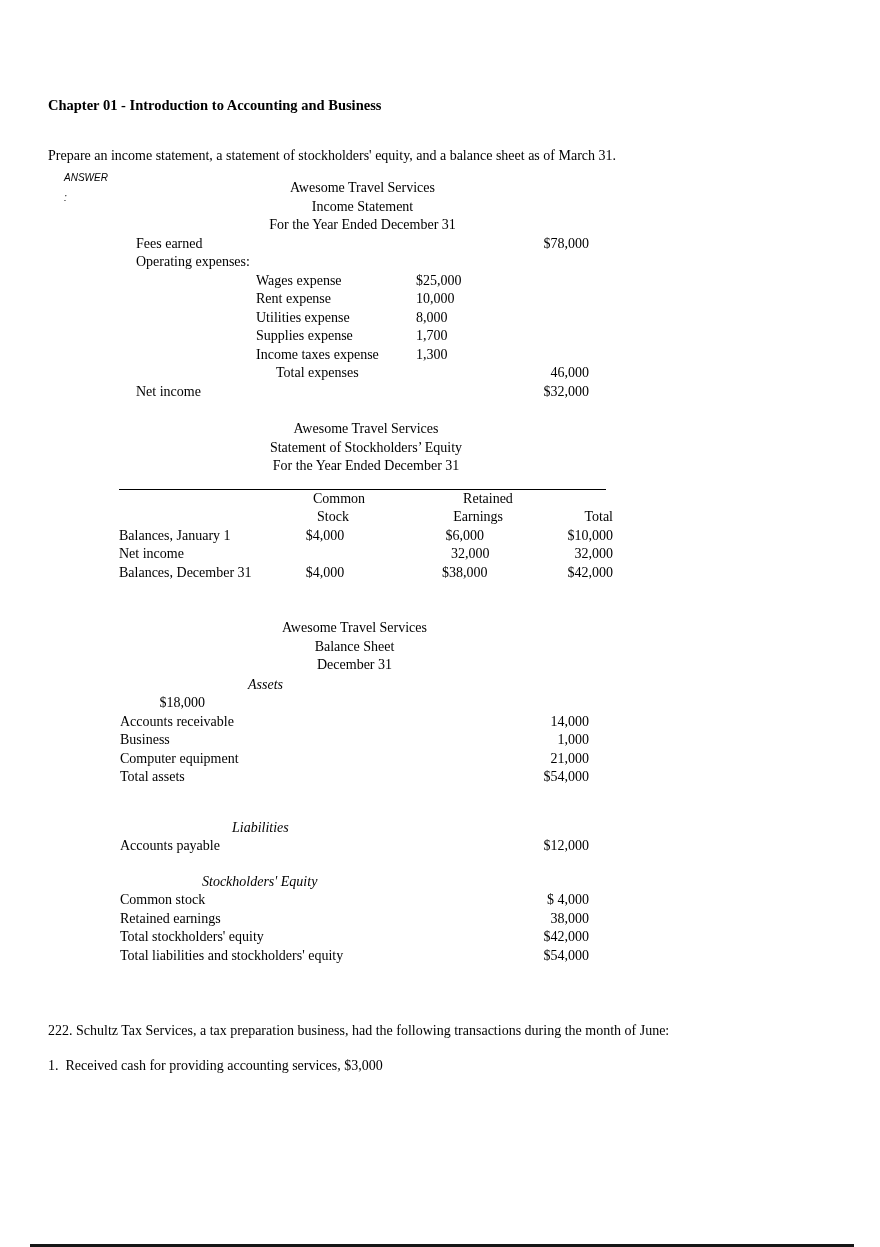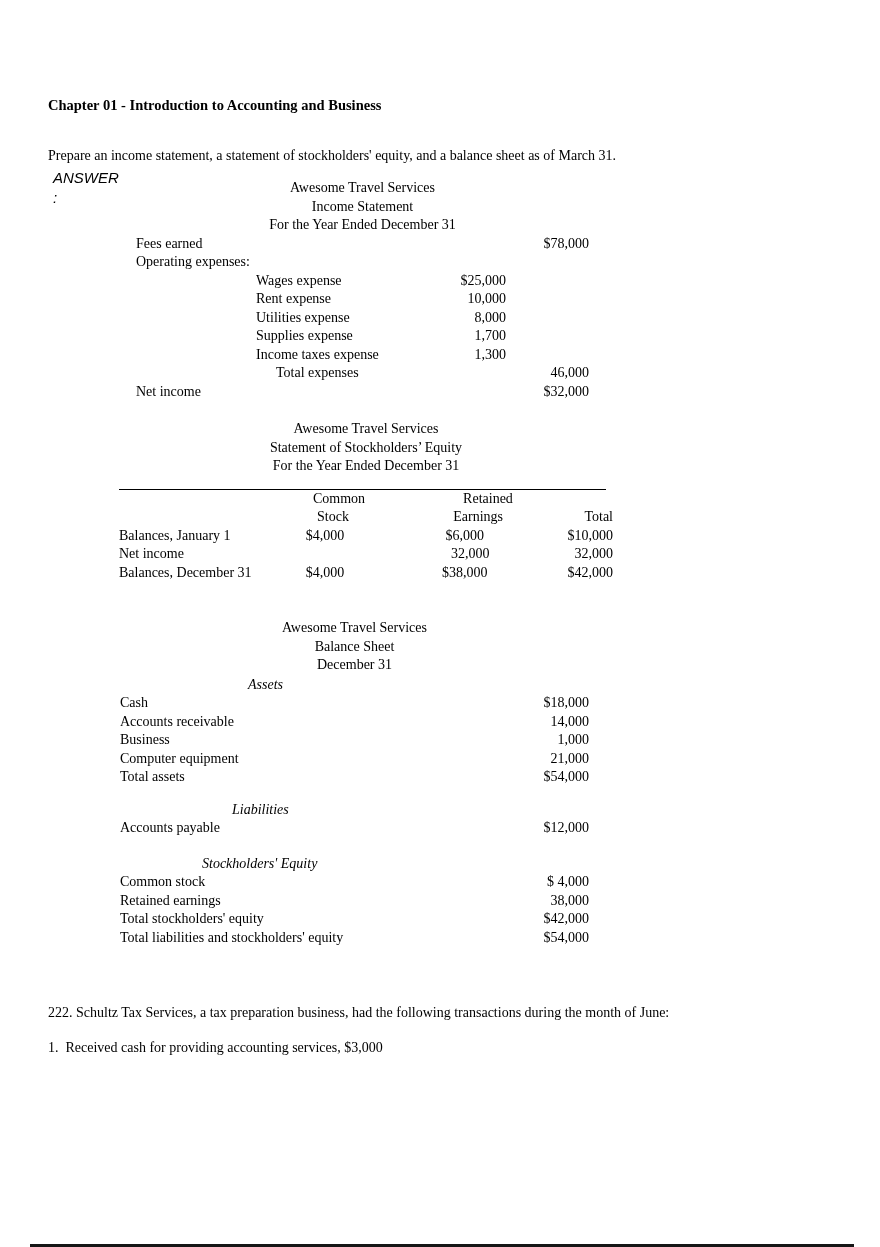--- a/index.html
+++ b/index.html
@@ -14,52 +14,52 @@
     position: relative;
   }
   .page { padding: 97px 52px 0 48px; }
 
   .chapter-heading { font-size: 14.5px; font-weight: bold; line-height: 17px; }
 
   .instruction { margin-top: 33px; line-height: 18px; }
 
   .answer-section { position: relative; margin-top: 1px; }
   .answer-label {
-    position: absolute; left: 5px; top: 2px;
+    position: absolute; left: 16px; top: 2px;
     font-family: "Liberation Sans", sans-serif;
-    font-style: italic; font-size: 15px; line-height: 20px;
+    font-style: italic; font-size: 10px; line-height: 20px;
   }
 
   .stmt-title { text-align: center; line-height: 18.5px; }
 
   
   .income-statement { margin-left: 88px; width: 453px; padding-top: 13px; }
   .row { display: flex; line-height: 18.5px; }
   .row .lbl { flex: 1; }
   .row .val { width: 85px; text-align: right; white-space: pre; }
   .row.exp .lbl { padding-left: 120px; }
-  .row.exp .val-inner { width: 90px; text-align: right; }
+  .row.exp .val-inner { width: 90px; text-align: left; }
   .row.exp .sp { width: 83px; }
   .row.total-exp .lbl { padding-left: 140px; }
 
   
   .equity-statement { margin-top: 19px; margin-left: 71px; width: 494px; }
   .eq-rule { border-top: 1px solid #000; margin-top: 13px; width: 487px; height: 0; }
   .eq-row { display: flex; line-height: 18.5px; gap: 20px; }
   .eq-c1 { width: 160px; }
   .eq-c2 { width: 80px; text-align: center; }
   .eq-c3 { width: 178px; text-align: center; }
   .eq-c4 { flex: 1; text-align: right; white-space: pre; }
   .eq-c4.hdr { text-align: center; }
 
   
   .balance-sheet { margin-top: 37px; margin-left: 72px; width: 469px; }
   .bs-heading { line-height: 18.5px; font-style: italic; }
   .bs-heading.assets { padding-left: 128px; margin-top: 1px; }
-  .bs-heading.liabilities { padding-left: 112px; margin-top: 14px; }
+  .bs-heading.liabilities { padding-left: 112px; margin-top: 32px; }
   .bs-heading.equity { padding-left: 82px; margin-top: 17px; }
 
   .question { margin-top: 57px; line-height: 18px; }
   .transaction { margin-top: 17px; line-height: 18px; white-space: pre-wrap; }
 
   .page-bottom-edge { position: absolute; bottom: 0; left: 30px; right: 26px; height: 3px; background: #161616; }
 </style>
 </head>
 <body>
 
@@ -166,21 +166,20 @@
   </div>
 
   <div class="balance-sheet">
     <div class="stmt-title">Awesome Travel Services</div>
     <div class="stmt-title">Balance Sheet</div>
     <div class="stmt-title">December 31</div>
 
     <div class="bs-heading assets">Assets</div>
 
     <div class="row">
-      <span class="lbl">Cash</span>
       <span class="val">$18,000</span>
     </div>
     <div class="row">
       <span class="lbl">Accounts receivable</span>
       <span class="val">14,000</span>
     </div>
     <div class="row">
       <span class="lbl">Business</span>
       <span class="val">1,000</span>
     </div>

